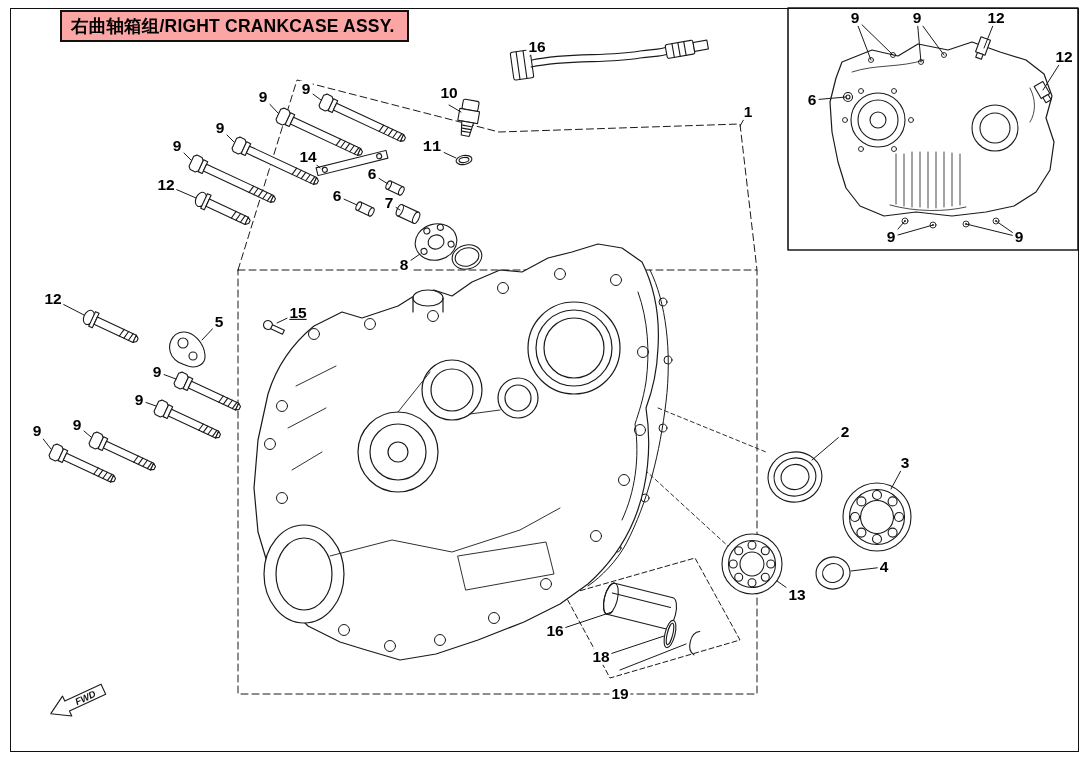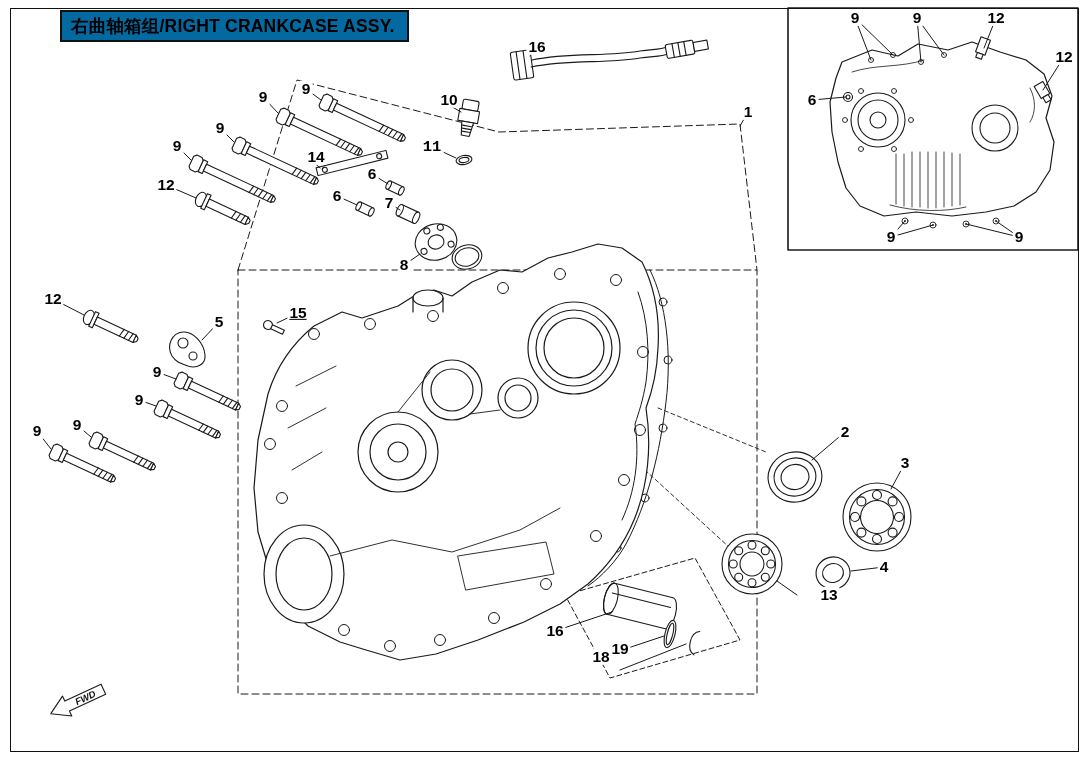--- a/index.html
+++ b/index.html
@@ -11,21 +11,21 @@
     overflow:hidden;
   }
   .page { position:relative; width:1090px; height:760px; background:#fff; }
   .page-border {
     position:absolute; left:10px; top:8px; width:1069px; height:744px;
     border:1.5px solid #111; pointer-events:none;
   }
   svg.drawing { position:absolute; left:0; top:0; }
   .title-box {
     position:absolute; left:60px; top:10px; width:349px; height:32px;
-    border:2px solid #111; background:#0369a1;
+    border:2px solid #111; background:#fca5a5;
     display:flex; align-items:center; padding-left:9px;
     font-weight:bold; font-size:17.5px; letter-spacing:0.2px; color:#000;
   }
   #callout-layer { position:absolute; left:0; top:0; width:100%; height:100%; pointer-events:none; }
   .callout {
     position:absolute; transform:translate(-50%,-50%);
     font-weight:bold; font-size:15.5px; line-height:1.05; color:#000;
     background:#fff; padding:0 2px; white-space:nowrap;
   }
 </style>
@@ -388,47 +388,47 @@
   </svg>
 
   <div class="page-border"></div>
 
   <div class="title-box">
     <span>右曲轴箱组/RIGHT CRANKCASE ASSY.</span>
   </div>
 
   <div id="callout-layer">
       <div class="callout" style="left: 537px; top: 47px;">16</div>
-      <div class="callout" style="left: 449px; top: 100px;">10</div>
+      <div class="callout" style="left: 449px; top: 93px;">10</div>
       <div class="callout" style="left: 432px; top: 147px; font-family: Liberation Mono, monospace;">11</div>
       <div class="callout" style="left: 306px; top: 89px;">9</div>
       <div class="callout" style="left: 263px; top: 97px;">9</div>
       <div class="callout" style="left: 220px; top: 128px;">9</div>
       <div class="callout" style="left: 177px; top: 146px;">9</div>
-      <div class="callout" style="left: 316px; top: 157px;">14</div>
+      <div class="callout" style="left: 308px; top: 157px;">14</div>
       <div class="callout" style="left: 372px; top: 174px;">6</div>
       <div class="callout" style="left: 337px; top: 196px;">6</div>
       <div class="callout" style="left: 389px; top: 203px;">7</div>
       <div class="callout" style="left: 166px; top: 185px;">12</div>
       <div class="callout" style="left: 404px; top: 265px;">8</div>
       <div class="callout" style="left: 748px; top: 112px;">1</div>
       <div class="callout" style="left: 53px; top: 299px;">12</div>
       <div class="callout" style="left: 219px; top: 322px;">5</div>
       <div class="callout" style="left: 298px; top: 313px; text-decoration: underline;">15</div>
       <div class="callout" style="left: 157px; top: 372px;">9</div>
       <div class="callout" style="left: 139px; top: 400px;">9</div>
       <div class="callout" style="left: 77px; top: 425px;">9</div>
       <div class="callout" style="left: 37px; top: 431px;">9</div>
       <div class="callout" style="left: 845px; top: 432px;">2</div>
       <div class="callout" style="left: 905px; top: 463px;">3</div>
       <div class="callout" style="left: 884px; top: 567px;">4</div>
-      <div class="callout" style="left: 797px; top: 595px; margin-left: 32px;">13</div>
+      <div class="callout" style="left: 797px; top: 595px;">13</div>
       <div class="callout" style="left: 555px; top: 631px;">16</div>
       <div class="callout" style="left: 601px; top: 657px;">18</div>
-      <div class="callout" style="left: 620px; top: 649px;">19</div>
+      <div class="callout" style="left: 620px; top: 694px;">19</div>
       <div class="callout" style="left: 855px; top: 18px;">9</div>
       <div class="callout" style="left: 917px; top: 18px;">9</div>
       <div class="callout" style="left: 996px; top: 18px;">12</div>
       <div class="callout" style="left: 1064px; top: 57px;">12</div>
       <div class="callout" style="left: 812px; top: 100px;">6</div>
       <div class="callout" style="left: 891px; top: 237px;">9</div>
       <div class="callout" style="left: 1019px; top: 237px;">9</div>
     </div>
 </div>
 

